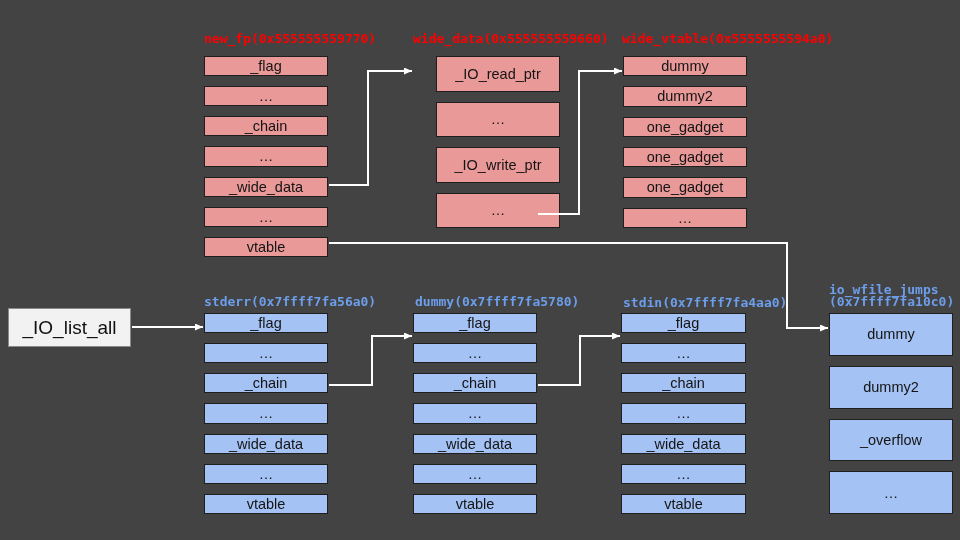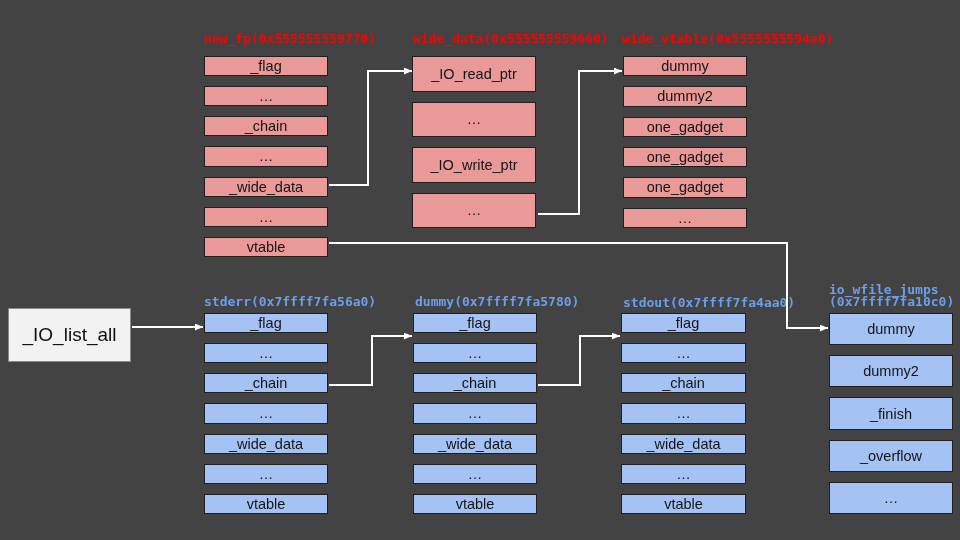--- a/index.html
+++ b/index.html
@@ -37,21 +37,21 @@
     font-size: 14.5px;
     color: var(--cell-text, #141414);
     overflow: hidden;
     white-space: nowrap;
   }
   .tbl.pink .row { background: var(--pink-fill, #ea9999); }
   .tbl.blue .row { background: var(--blue-fill, #a4c2f4); }
 
   .iobox {
     position: absolute;
-    left: 8px; top: 308px; width: 123px; height: 54px;
+    left: 8px; top: 308px; width: 123px; height: 39px;
     background: var(--box-fill, #f2f2f2);
     border: 1px solid var(--box-border, #8a8a8a);
     display: flex;
     align-items: center;
     justify-content: center;
     font-size: 19px;
     color: var(--box-text, #111111);
     white-space: nowrap;
   }
 
@@ -76,21 +76,21 @@
     <div class="row">_flag</div>
     <div class="row">…</div>
     <div class="row">_chain</div>
     <div class="row">…</div>
     <div class="row">_wide_data</div>
     <div class="row">…</div>
     <div class="row">vtable</div>
   </div>
 
   <div class="ttl red" style="left:413px; top:33px;">wide_data(0x555555559660)</div>
-  <div class="tbl pink" style="left:412px; top:56px; width:124px; height:172px;">
+  <div class="tbl pink" style="left:436px; top:56px; width:124px; height:172px;">
     <div class="row">_IO_read_ptr</div>
     <div class="row">…</div>
     <div class="row">_IO_write_ptr</div>
     <div class="row">…</div>
   </div>
 
   <div class="ttl red" style="left:622px; top:33px;">wide_vtable(0x5555555594a0)</div>
   <div class="tbl pink" style="left:623px; top:56px; width:124px; height:172px;">
     <div class="row">dummy</div>
     <div class="row">dummy2</div>
@@ -119,39 +119,38 @@
   <div class="tbl blue" style="left:413px; top:313px; width:124px; height:201px;">
     <div class="row">_flag</div>
     <div class="row">…</div>
     <div class="row">_chain</div>
     <div class="row">…</div>
     <div class="row">_wide_data</div>
     <div class="row">…</div>
     <div class="row">vtable</div>
   </div>
 
-  <div class="ttl blue" style="left:623px; top:297px;">stdout(0x7ffff7fa4aa0)</div>
+  <div class="ttl blue" style="left:623px; top:297px;">stdin(0x7ffff7fa4aa0)</div>
   <div class="tbl blue" style="left:621px; top:313px; width:125px; height:201px;">
     <div class="row">_flag</div>
     <div class="row">…</div>
     <div class="row">_chain</div>
     <div class="row">…</div>
     <div class="row">_wide_data</div>
     <div class="row">…</div>
     <div class="row">vtable</div>
   </div>
 
   <div class="ttl blue" style="left:829px; top:284px;">
     <div>io_wfile_jumps</div>
     <div>(0x7ffff7fa10c0)</div>
   </div>
   <div class="tbl blue" style="left:829px; top:313px; width:124px; height:201px;">
     <div class="row">dummy</div>
     <div class="row">dummy2</div>
-    <div class="row">_finish</div>
     <div class="row">_overflow</div>
     <div class="row">…</div>
   </div>
 
   <svg class="arrows" viewBox="0 0 960 540">
     <defs>
       <marker id="ah" markerUnits="userSpaceOnUse" markerWidth="9" markerHeight="8" refX="8" refY="3.5" orient="auto">
         <path d="M0,0 L8,3.5 L0,7 Z" fill="#ffffff"></path>
       </marker>
     </defs>

